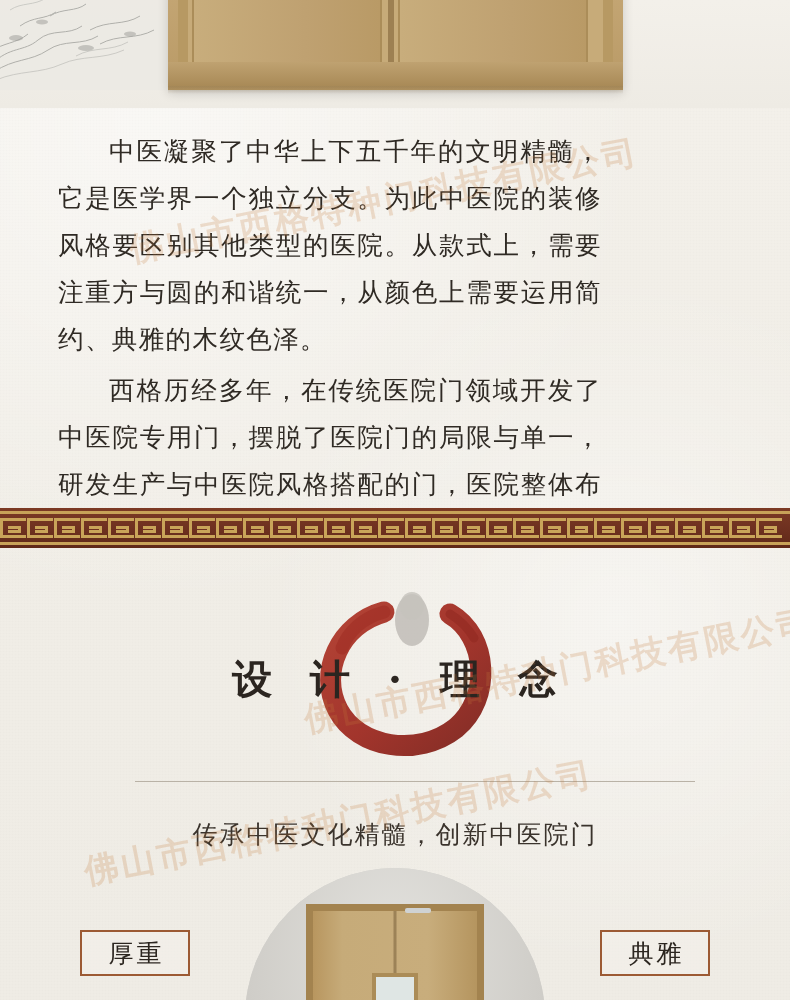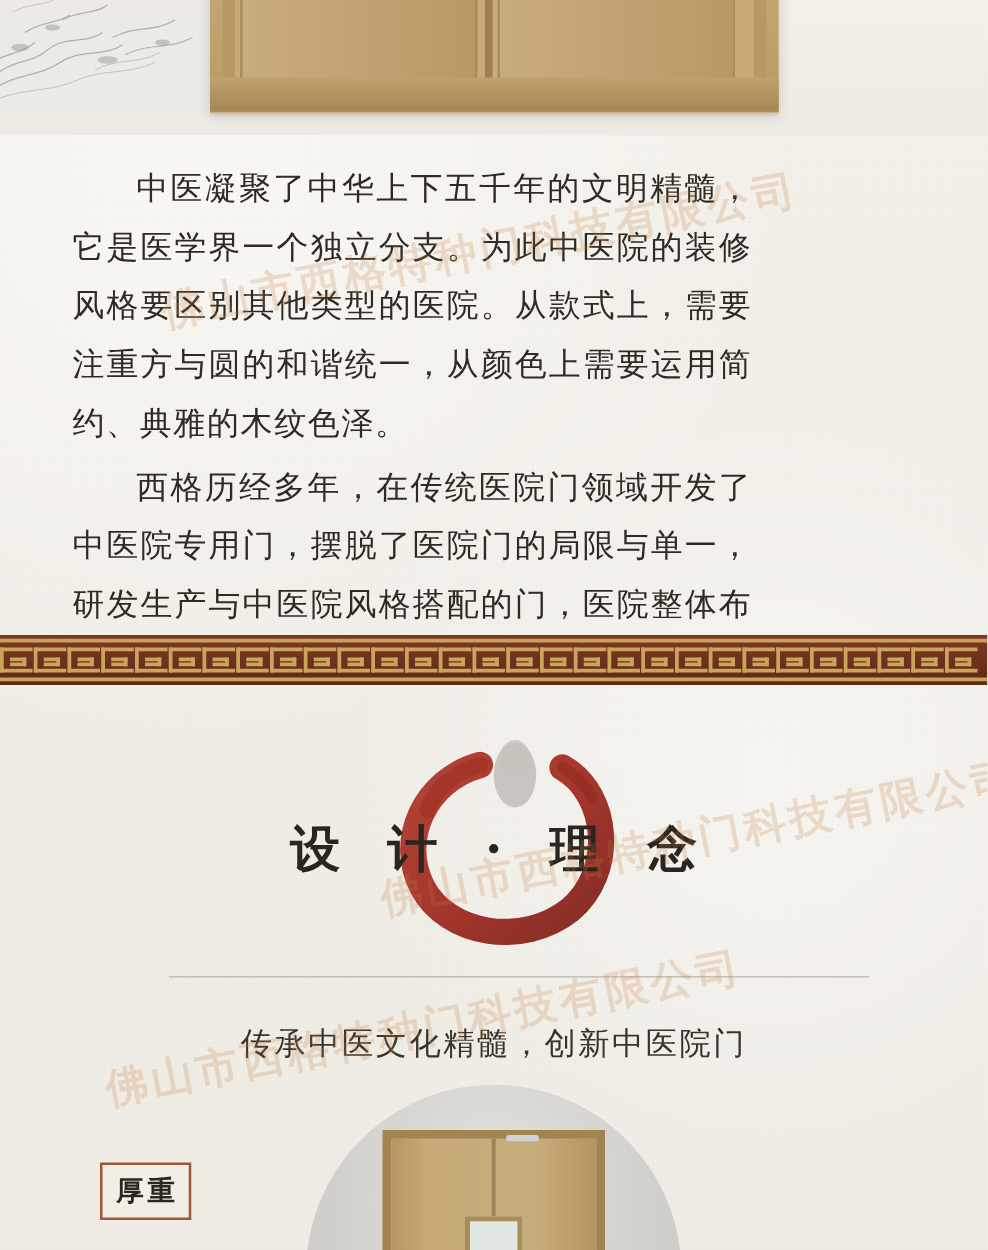--- a/index.html
+++ b/index.html
@@ -267,33 +267,33 @@
     margin-left: 10px;
     top: 40px;
     width: 26px;
     height: 5px;
     background: #cfd2d3;
     border-radius: 2px;
   }
   .tag {
     position: absolute;
     top: 62px;
-    width: 73px;
+    width: 110px;
     height: 46px;
     border: 2px solid #9c5a34;
     box-sizing: border-box;
     display: flex;
     align-items: center;
     justify-content: center;
-    font-size: 22px;
+    font-size: 25px;
     letter-spacing: 3px;
     color: #2c2620;
     background: rgba(244,241,235,.55);
     font-family: "DejaVu Serif", "Liberation Serif", serif;
-    font-weight: 700;
+    font-weight: 400;
     text-indent: 3px;
   }
   .tag-left  { left: 80px; }
   .tag-right { right: 80px; }
 
   
   .wm {
     position: absolute;
     color: rgba(196,122,60,0.22);
     font-size: 34px;
@@ -416,18 +416,19 @@
   <div class="bottom">
     <div class="circle-photo">
       <div class="cp-inner"></div>
       <div class="cp-door">
         <div class="cp-door-split"></div>
         <div class="cp-window"></div>
       </div>
       <div class="cp-handle"></div>
     </div>
     <div class="tag tag-left">厚重</div>
+    <div class="tag tag-right">典雅</div>
   </div>
 
   <div class="wm wm1">佛山市西格特种门科技有限公司</div>
   <div class="wm wm2">佛山市西格特种门科技有限公司</div>
   <div class="wm wm3">佛山市西格特种门科技有限公司</div>
 </div>
 
 </body></html>

